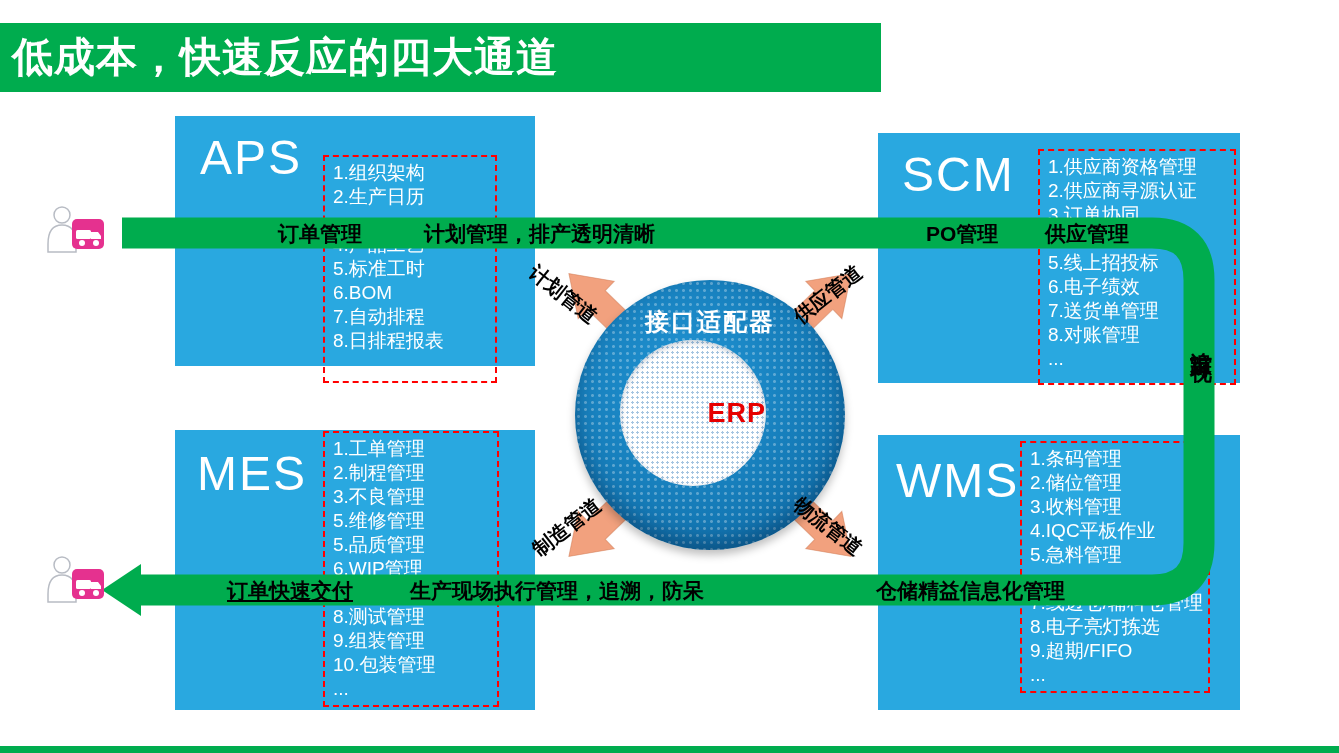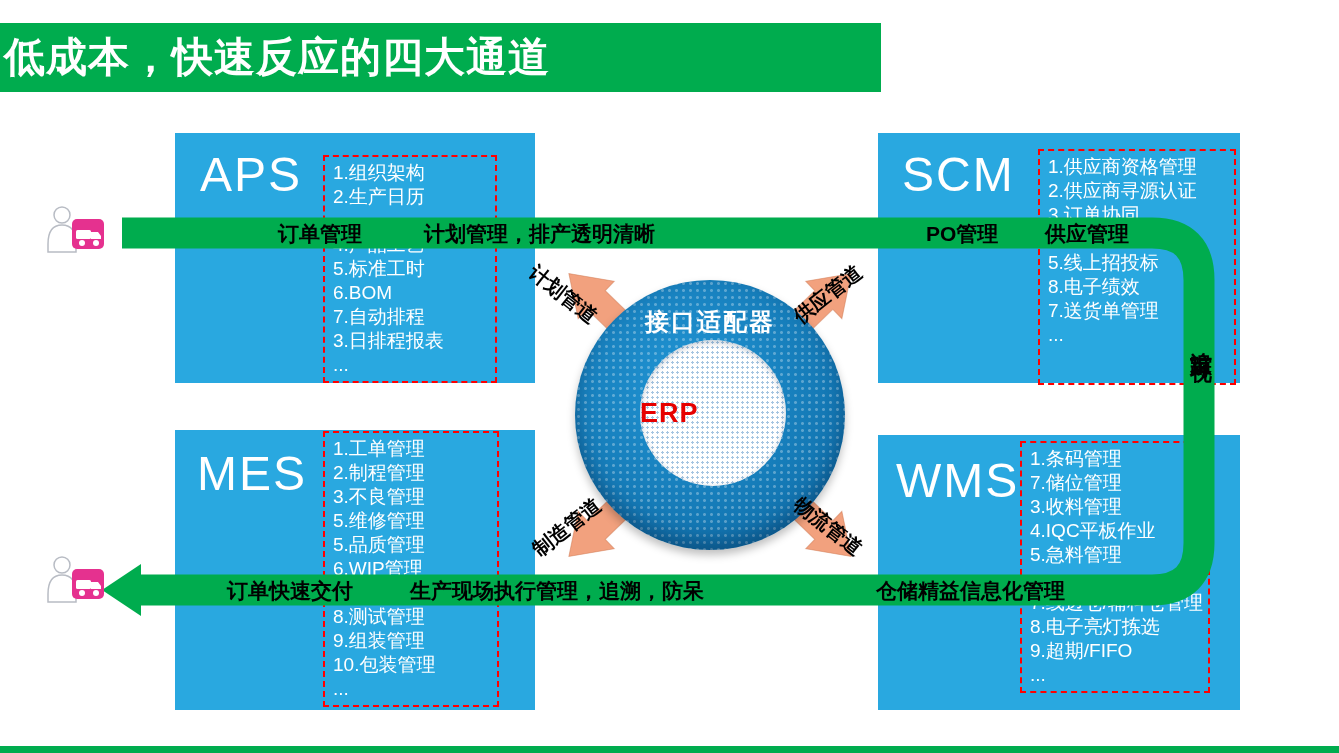--- a/index.html
+++ b/index.html
@@ -1,25 +1,25 @@
 <!DOCTYPE html>
 <html><head>
 <meta charset="utf-8">
 <style>
   * { margin:0; padding:0; box-sizing:border-box; }
   html,body { background:#ffffff; }
   body { font-family:"Liberation Sans","DejaVu Sans",sans-serif; }
   .stage { position:relative; width:1339px; height:753px; background:#ffffff; overflow:hidden; }
 
   .title-bar { position:absolute; left:0; top:23px; width:881px; height:69px; background:#00AC4E;
-               color:#fff; font-size:41px; font-weight:bold; line-height:69px; padding-left:4px; letter-spacing:1px; }
+               color:#fff; font-size:41px; font-weight:bold; line-height:69px; padding-left:12px; letter-spacing:1px; }
   .footer-bar { position:absolute; left:0; top:746px; width:1339px; height:7px; background:#00AC4E; }
 
   .box { position:absolute; background:#29A8E0; }
-  .box-aps { left:175px; top:133px; width:360px; height:250px; }
+  .box-aps { left:175px; top:116px; width:360px; height:250px; }
   .box-scm { left:878px; top:133px; width:362px; height:250px; }
   .box-mes { left:175px; top:430px; width:360px; height:280px; }
   .box-wms { left:878px; top:435px; width:362px; height:275px; }
   .box-title { position:absolute; color:#ffffff; font-size:48px; font-weight:400; letter-spacing:2px; }
   .bt-aps { left:25px; top:14px; } .bt-scm { left:24px; top:14px; }
   .bt-mes { left:22px; top:16px; } .bt-wms { left:18px; top:18px; }
 
   .list-box { position:absolute; border:2px dashed #FF0000; padding:4px 8px; color:#ffffff;
               font-size:19px; font-weight:400; }
   .list-box .li { height:24px; line-height:24px; white-space:nowrap; }
@@ -31,38 +31,38 @@
   .layer { position:absolute; left:0; top:0; pointer-events:none; }
 
   .hub { position:absolute; left:575px; top:280px; width:270px; height:270px; border-radius:50%;
          background-color:#1687C9;
          background-image:radial-gradient(rgba(255,255,255,.30) 1.2px, transparent 1.7px),
                           radial-gradient(circle at 42% 38%, #2196d6, #0f6da8 85%);
          background-size:7px 7px, 100% 100%;
          box-shadow:0 5px 8px rgba(0,0,0,.25), inset 0 -10px 18px rgba(0,30,60,.35); }
   .hub-label { position:absolute; left:0; right:0; top:26px; text-align:center; color:#ffffff;
                font-size:24px; font-weight:bold; letter-spacing:2px; }
-  .hub-core { position:absolute; left:65px; top:60px; width:146px; height:146px; border-radius:50%;
+  .hub-core { position:absolute; left:45px; top:60px; width:146px; height:146px; border-radius:50%;
               background-color:#ffffff;
               background-image:radial-gradient(rgba(30,110,180,.40) 1px, transparent 1.4px);
-              background-size:5px 5px; display:flex; align-items:center; justify-content:flex-start;
+              background-size:5px 5px; display:flex; align-items:center; justify-content:flex-end;
               box-shadow:inset 0 2px 6px rgba(0,40,80,.25); }
   .erp { color:#E60000; font-size:27px; font-weight:bold; letter-spacing:1px; }
 
   .chan-label { position:absolute; width:130px; text-align:center; color:#000000; font-weight:bold;
                 font-size:20px; white-space:nowrap; }
   .cl-plan { left:498px; top:281px; transform:rotate(38deg); }
   .cl-supply { left:763px; top:281px; transform:rotate(-38deg); }
   .cl-manu { left:502px; top:514px; transform:rotate(-38deg); }
   .cl-logi { left:763px; top:513px; transform:rotate(38deg); }
 
   .flow-text { position:absolute; color:#000000; font-weight:bold; font-size:21px; white-space:nowrap; }
   .ft-1 { left:278px; top:220px; } .ft-2 { left:424px; top:220px; }
   .ft-3 { left:926px; top:220px; } .ft-4 { left:1045px; top:220px; }
-  .fb-1 { left:227px; top:577px; } .fb-2 { left:410px; top:577px; } .fb-3 { left:876px; top:577px; }
+  .fb-1 { left:227px; top:577px;text-decoration:underline; } .fb-2 { left:410px; top:577px; } .fb-3 { left:876px; top:577px; }
   .side-text { position:absolute; left:1186px; top:334px; writing-mode:vertical-rl; color:#000000;
                font-weight:bold; font-size:22px; letter-spacing:3px; }
 
   .icon { position:absolute; width:64px; height:60px; }
   .icon-top { left:44px; top:202px; }
   .icon-bottom { left:44px; top:552px; }
 </style>
 </head>
 <body>
 
@@ -86,49 +86,50 @@
   </div>
 
   <div class="list-box lb-aps">
       <div class="li">1.组织架构</div>
       <div class="li">2.生产日历</div>
       <div class="li"></div>
       <div class="li">4.产品工艺</div>
       <div class="li">5.标准工时</div>
       <div class="li">6.BOM</div>
       <div class="li">7.自动排程</div>
-      <div class="li">3.日排程报表</div>
+      <div class="li">8.日排程报表</div>
       <div class="li">...</div>
     </div>
   <div class="list-box lb-scm">
       <div class="li">1.供应商资格管理</div>
       <div class="li">2.供应商寻源认证</div>
       <div class="li">3.订单协同</div>
       <div class="li"></div>
       <div class="li">5.线上招投标</div>
-      <div class="li">8.电子绩效</div>
+      <div class="li">6.电子绩效</div>
       <div class="li">7.送货单管理</div>
+      <div class="li">8.对账管理</div>
       <div class="li">...</div>
     </div>
   <div class="list-box lb-mes">
       <div class="li">1.工单管理</div>
       <div class="li">2.制程管理</div>
       <div class="li">3.不良管理</div>
       <div class="li">5.维修管理</div>
       <div class="li">5.品质管理</div>
       <div class="li">6.WIP管理</div>
       <div class="li"></div>
       <div class="li">8.测试管理</div>
       <div class="li">9.组装管理</div>
       <div class="li">10.包装管理</div>
       <div class="li">...</div>
     </div>
   <div class="list-box lb-wms">
       <div class="li">1.条码管理</div>
-      <div class="li">7.储位管理</div>
+      <div class="li">2.储位管理</div>
       <div class="li">3.收料管理</div>
       <div class="li">4.IQC平板作业</div>
       <div class="li">5.急料管理</div>
       <div class="li"></div>
       <div class="li">7.线边仓/辅料仓管理</div>
       <div class="li">8.电子亮灯拣选</div>
       <div class="li">9.超期/FIFO</div>
       <div class="li">...</div>
     </div>
 

